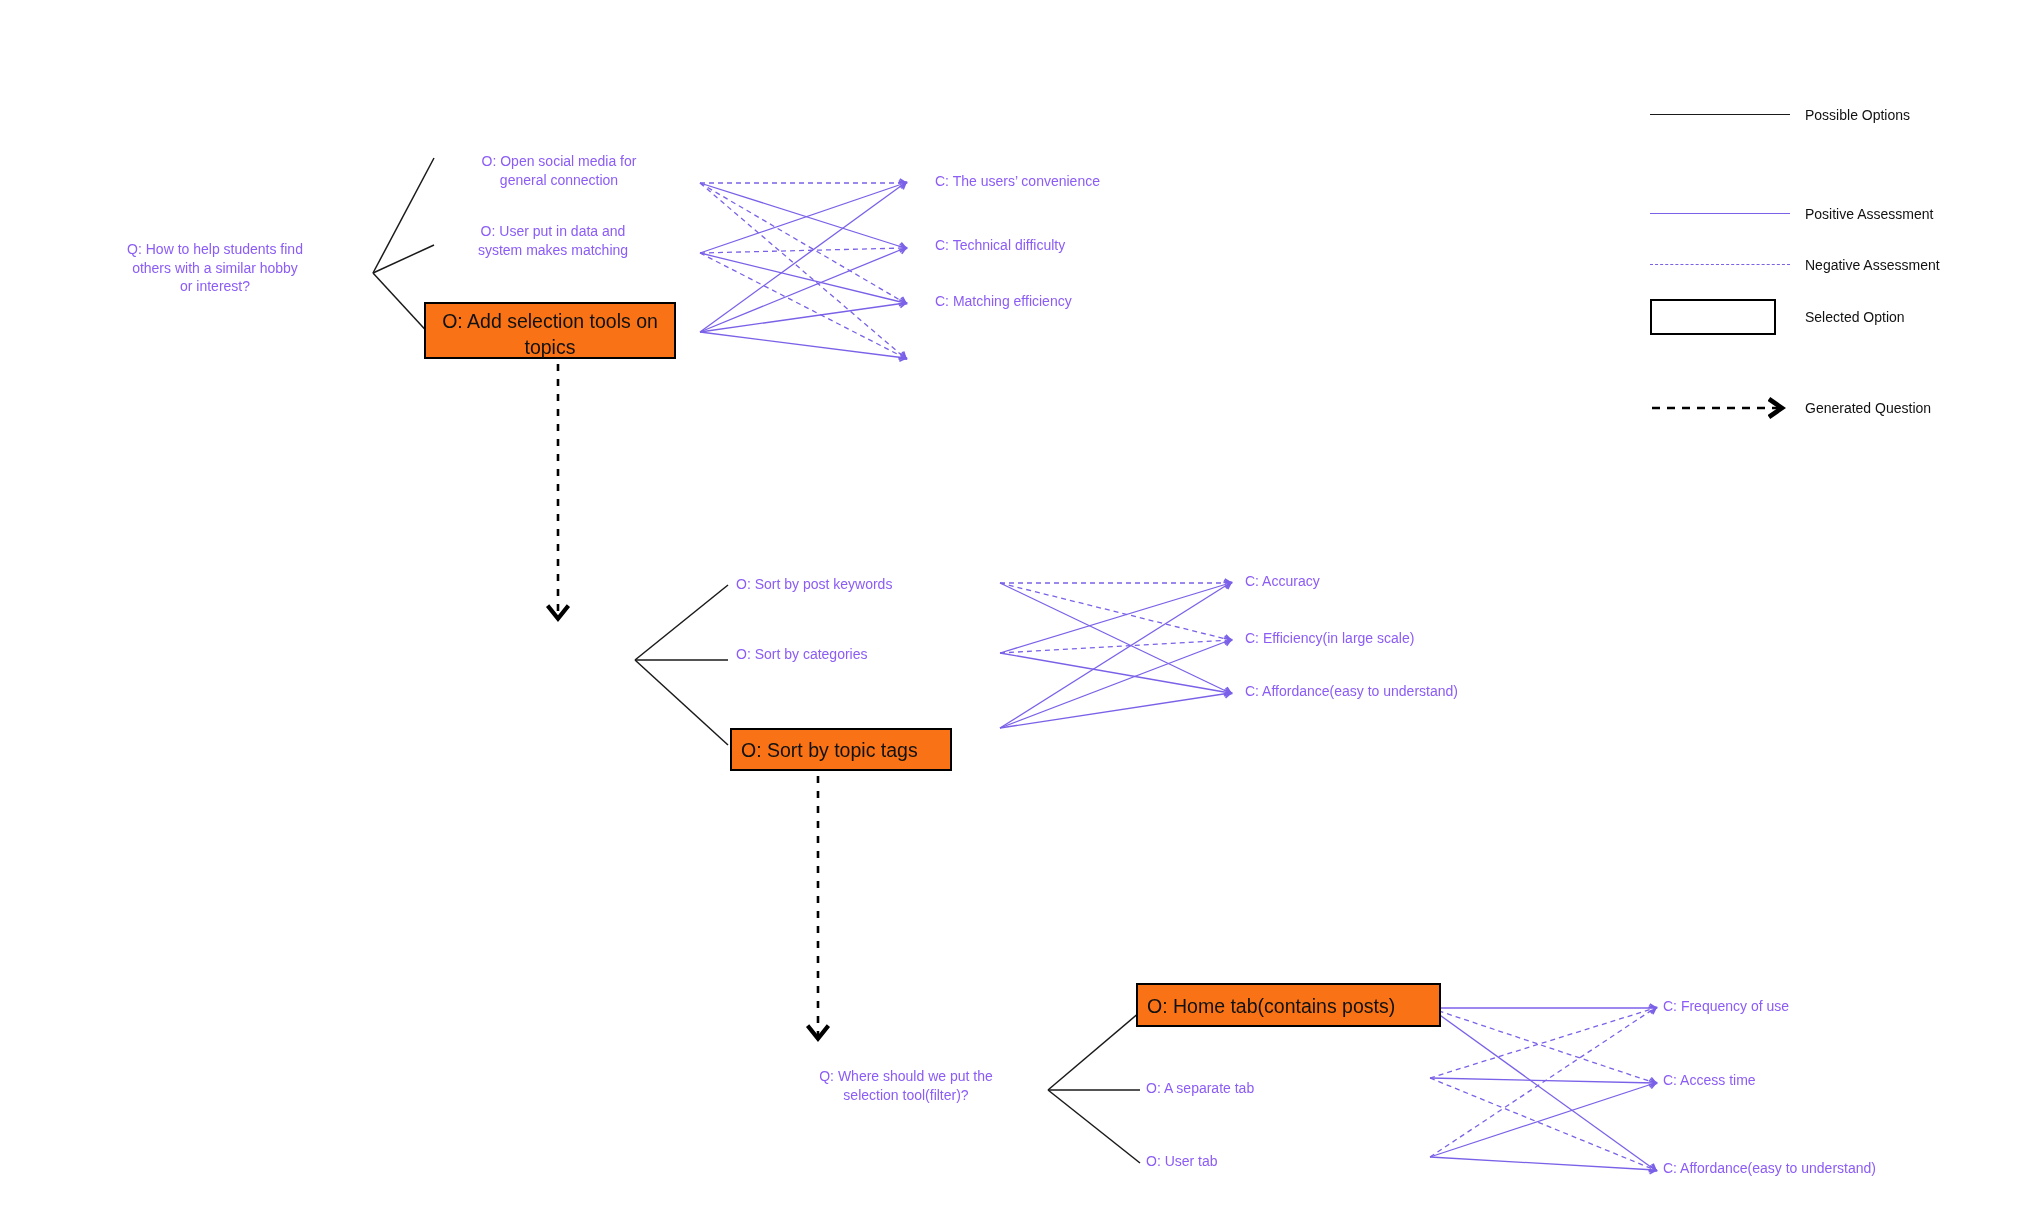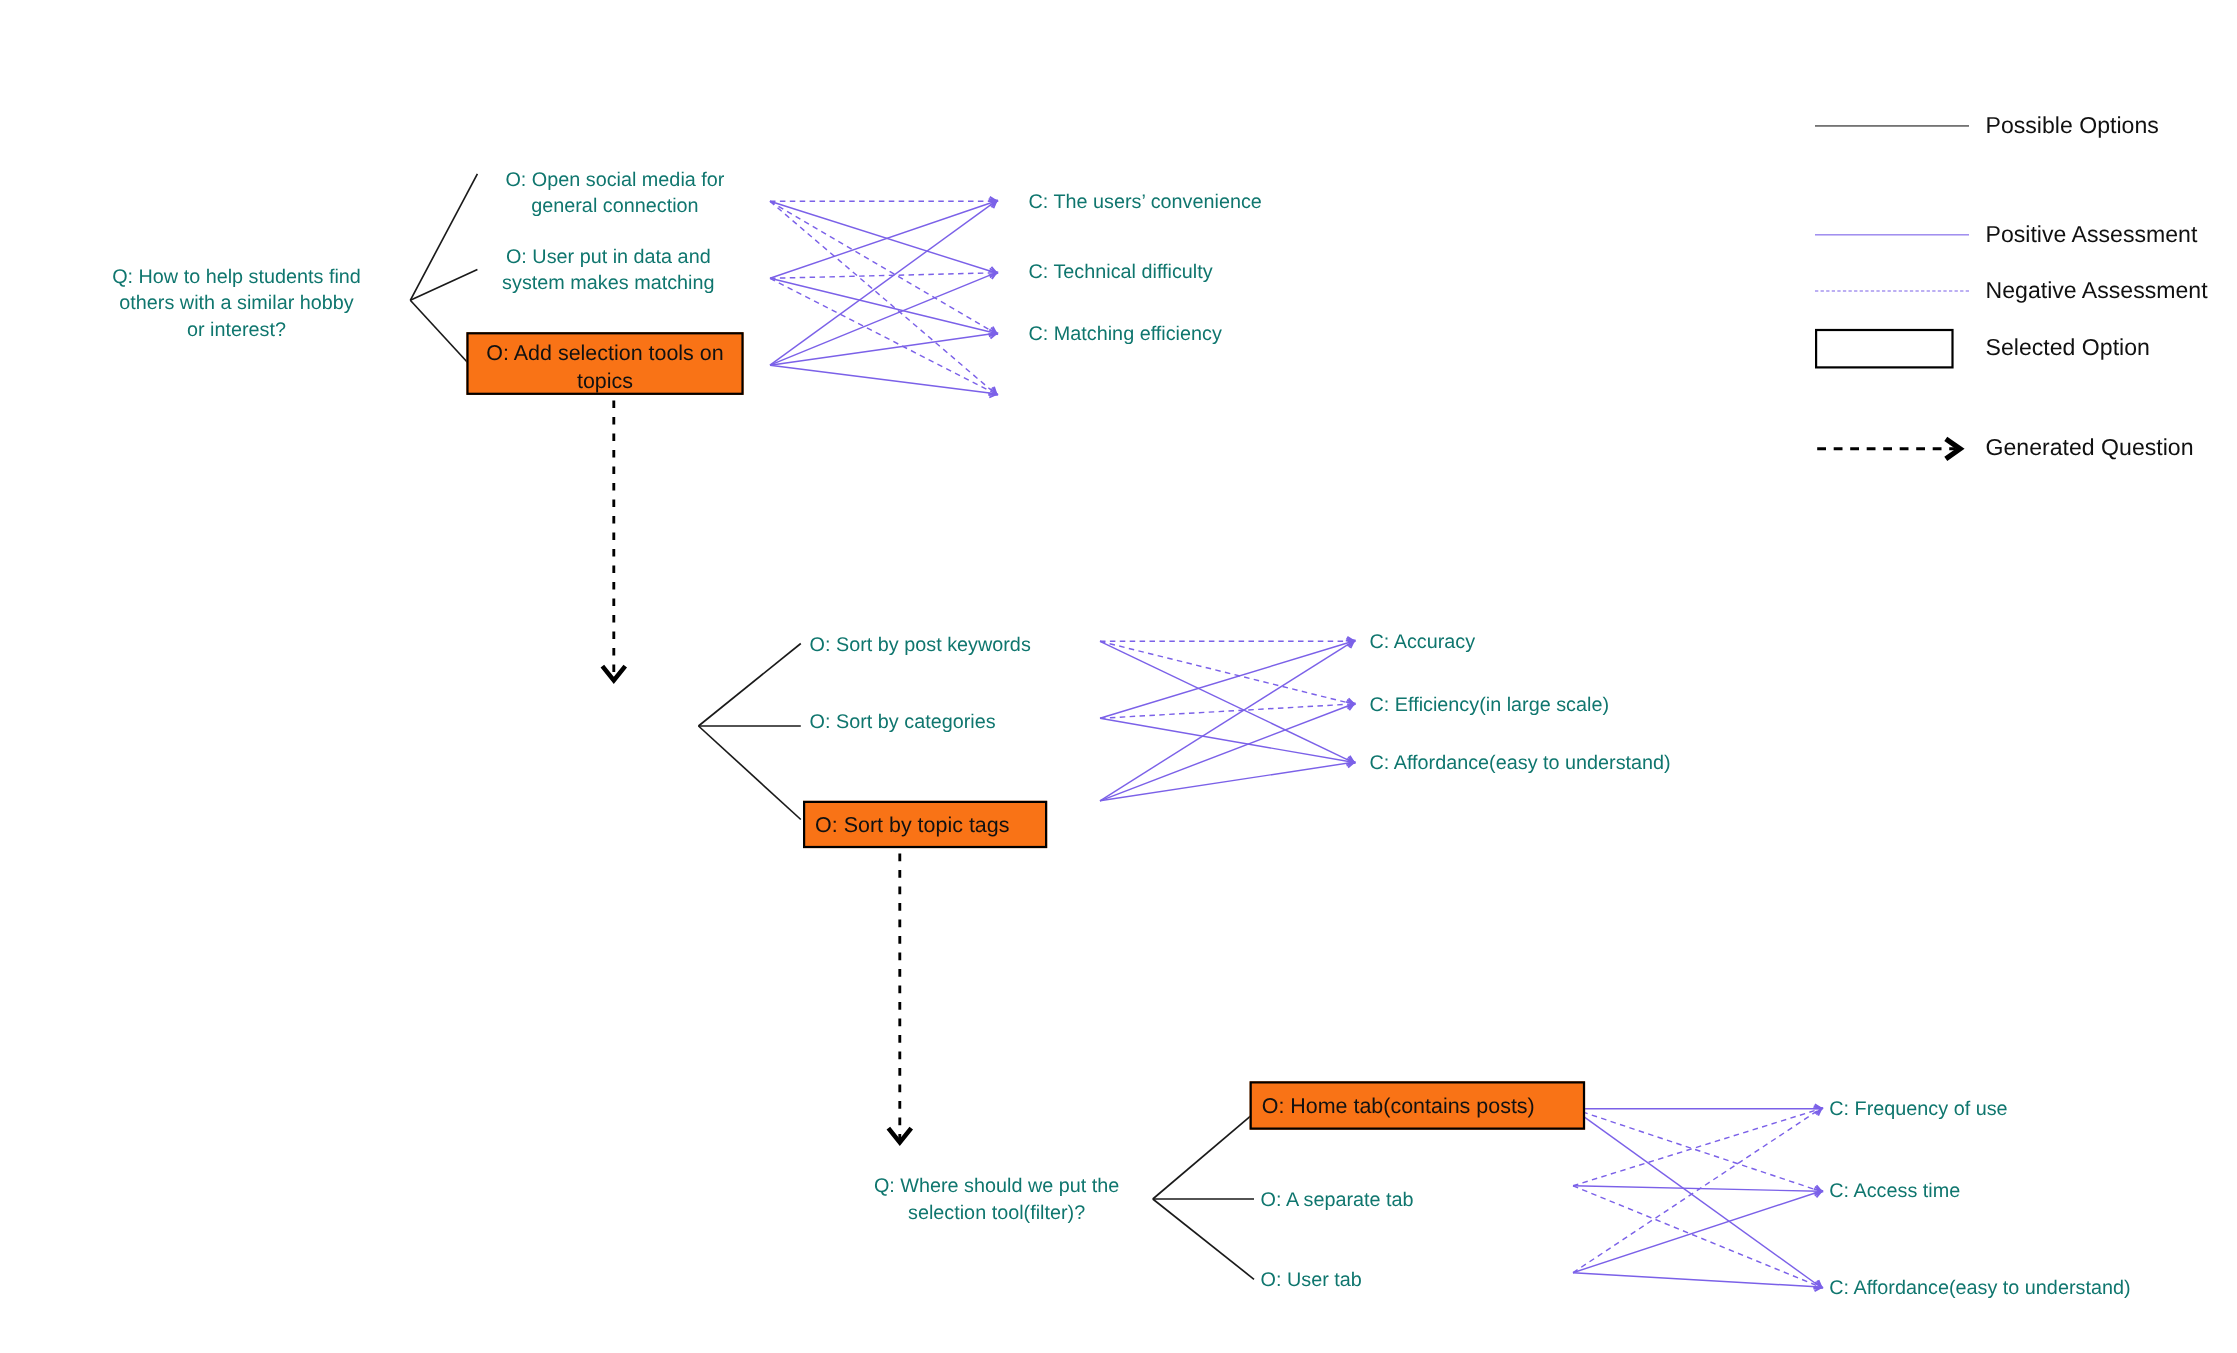--- a/index.html
+++ b/index.html
@@ -24,23 +24,23 @@
   }
   .layer-svg {
     position: absolute;
     left: 0; top: 0;
     width: 2034px;
     height: 1230px;
     pointer-events: none;
   }
   .node {
     position: absolute;
-    font-size: 18px;
+    font-size: 14px;
     line-height: 1.33;
-    color: #0f766e;
+    color: #8b5cf6;
     white-space: pre-line;
   }
   .q-node {
     text-align: center;
   }
   .o-node {
     text-align: left;
   }
   .o-node.centered {
     text-align: center;
@@ -73,21 +73,21 @@
   .legend-row {
     position: absolute;
     left: 0;
     width: 380px;
     height: 30px;
   }
   .legend-label {
     position: absolute;
     left: 155px;
     top: 0px;
-    font-size: 21px;
+    font-size: 14px;
     line-height: 30px;
     color: #111111;
     white-space: nowrap;
   }
   .legend-mark {
     position: absolute;
     left: 0px;
     top: 0px;
     width: 140px;
     height: 30px;

